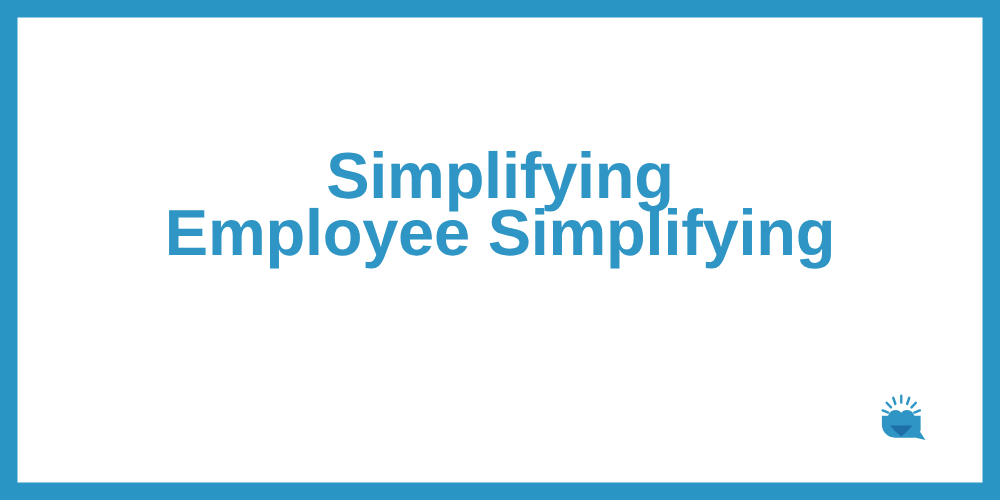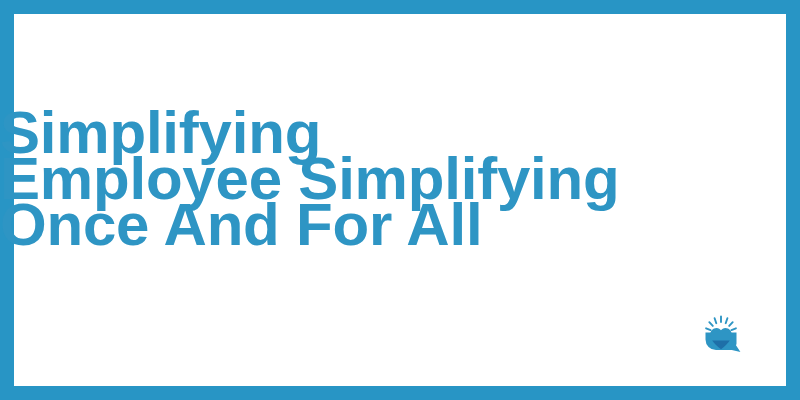--- a/index.html
+++ b/index.html
@@ -35,25 +35,26 @@
     right: 14px;
     bottom: 14px;
     background: #ffffff;
   }
 
   
   .headline {
     position: absolute;
     left: 0;
     right: 0;
-    top: 110px;
+    top: 118px;
+    text-align: center;
     color: #2E95C4;
     font-family: "Liberation Sans", sans-serif;
     font-weight: bold;
-    font-size: 60px;
+    font-size: 52px;
     line-height: 46px;
     letter-spacing: -0.2px;
     white-space: nowrap;
   }
   .headline-line {
     display: block;
   }
 
   
   .logo {
@@ -77,21 +78,20 @@
   <div class="inner"></div>
 
   <div class="frame-bar frame-top"></div>
   <div class="frame-bar frame-bottom"></div>
   <div class="frame-bar frame-left"></div>
   <div class="frame-bar frame-right"></div>
 
   <div class="headline">
     <span class="headline-line">Simplifying</span>
     <span class="headline-line">Employee Simplifying</span>
-    <span class="headline-line">Once And For All</span>
   </div>
 
   <div class="logo">
     <svg viewBox="0 0 46 46" xmlns="http://www.w3.org/2000/svg" aria-hidden="true">
 
       <g stroke="#2E95C4" stroke-width="1.9" stroke-linecap="round">
         <line x1="23" y1="3.5" x2="23" y2="9"></line>
         <line x1="16.6" y1="5.2" x2="18.3" y2="10.2"></line>
         <line x1="29.4" y1="5.2" x2="27.7" y2="10.2"></line>
         <line x1="11.3" y1="9.2" x2="14.8" y2="12.9"></line>

